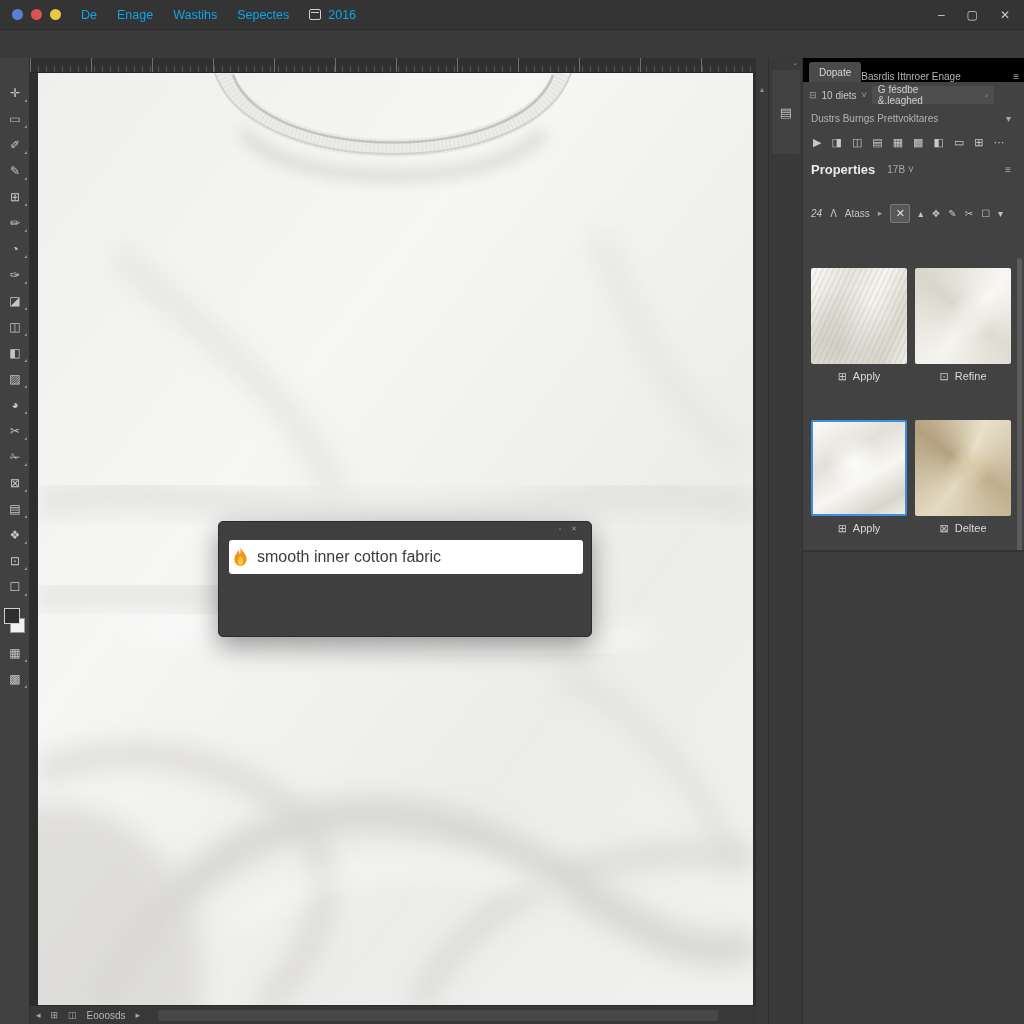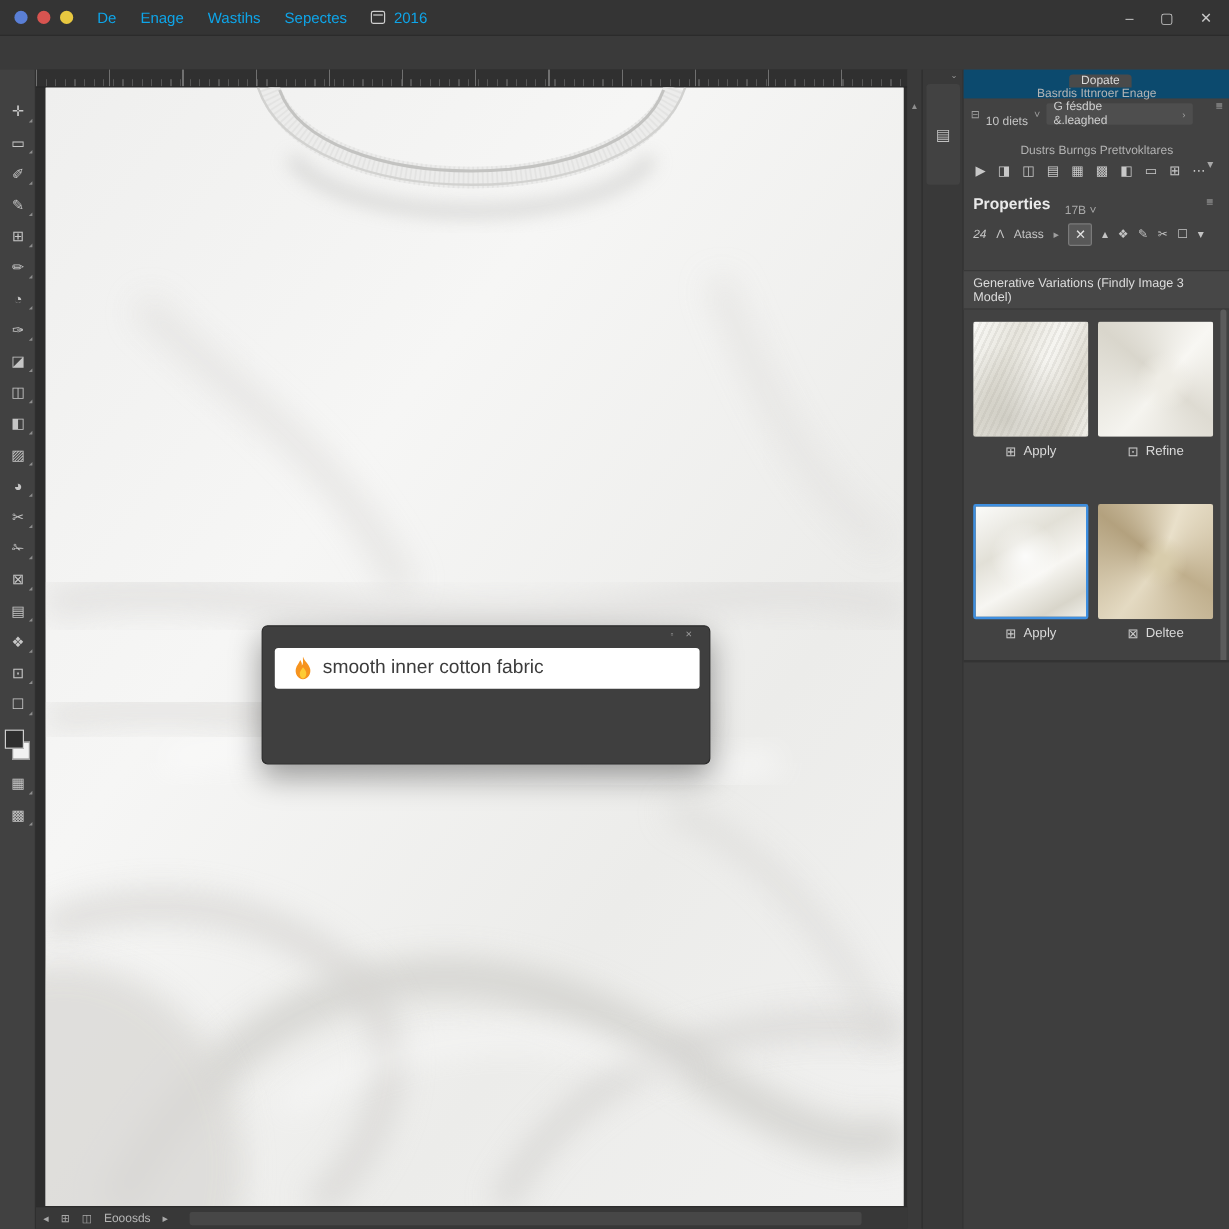--- a/index.html
+++ b/index.html
@@ -61,64 +61,64 @@
                   margin-left:8px; }
 
   
   #dialog { left:218px; top:521px; width:374px; height:116px; background:#3f3f3f;
             border:1px solid #2c2c2c; border-radius:5px;
             box-shadow:0 10px 26px rgba(0,0,0,.38); }
   #dialog-corner { position:absolute; right:10px; top:3px; color:#9a9a9a; font-size:7px;
                    letter-spacing:4px; }
   #prompt-box { position:absolute; left:10px; top:18px; width:354px; height:34px;
                 background:#ffffff; border-radius:3px; display:flex; align-items:center;
-                padding-left:16px; gap:9px; }
+                padding-left:4px; gap:9px; }
   #prompt-text { color:#3c3c3c; font-size:16px; }
   #dialog-footer { position:absolute; left:10px; top:62px; width:354px; height:44px;
                    background:#ebebeb; border:1px solid #d6d6d6; border-radius:3px; }
   #generate-btn { position:absolute; right:9px; top:8px; width:72px; height:27px;
                   background:#fcfcfc; border:1.5px solid #6fa3d8; border-radius:3px;
                   color:#474747; font-size:12.5px; display:flex; align-items:center;
                   justify-content:center; }
 
   
   #dock { left:768px; top:58px; width:34px; height:966px; background:#393939;
           border-left:1px solid #2f2f2f; }
   #dock-tile { position:absolute; left:3px; top:12px; width:28px; height:84px;
                background:#424242; border-radius:3px; color:#c0c0c0; font-size:13px;
                display:flex; align-items:center; justify-content:center; }
   #dock-chev { position:absolute; right:4px; top:1px; color:#9a9a9a; font-size:7px; }
 
   
   #panel { left:802px; top:58px; width:222px; height:966px; background:#424242;
            border-left:1px solid #2f2f2f; }
   #panel-tabs { position:absolute; left:0; top:0; width:222px; height:24px;
-                background:#0c4a6e; display:flex; align-items:center;flex-direction:column; }
+                background:#000000; display:flex; align-items:flex-end; }
   #tab-active { margin-left:6px; height:20px; margin-top:4px; padding:0 10px;
                 background:#4a4a4a; border-radius:3px 3px 0 0; color:#dadada;
                 font-size:10px; display:flex; align-items:center; }
   #tab-inactive { color:#b4b4b4; font-size:10px; }
   .row-right { margin-left:auto; margin-right:6px; color:#a8a8a8; font-size:10px; }
   #panel-row2 { position:absolute; left:0; top:26px; width:222px; height:22px;
                 display:flex; align-items:center; padding:0 6px; gap:5px; }
-  .small-label { color:#c6c6c6; font-size:10px;margin-top:12px; }
+  .small-label { color:#c6c6c6; font-size:10px; }
   .tiny-glyph { color:#9e9e9e; font-size:9px; }
   #panel-dd { width:122px; height:18px; background:#4e4e4e; border-radius:2px;
               color:#d0d0d0; font-size:10px; display:flex; align-items:center;
               padding:0 6px;gap:25px; }
   #panel-dd span:last-child { margin-left:auto; font-size:8px; color:#9e9e9e; }
   #panel-row3 { position:absolute; left:0; top:50px; width:222px; height:20px;
-                display:flex; align-items:center; padding:0 8px;flex-direction:column; }
+                display:flex; align-items:center; padding:0 8px; }
   #panel-iconrow { position:absolute; left:0; top:72px; width:222px; height:24px;
                    display:flex; align-items:center; gap:10px; padding:0 10px;
                    color:#c8c8c8; font-size:11px; }
   #props-row { position:absolute; left:0; top:98px; width:222px; height:26px;
                display:flex; align-items:center; padding:0 8px; gap:12px; }
   #props-title { color:#eaeaea; font-size:13px; font-weight:bold; }
-  #tool-row { position:absolute; left:0; top:124px; width:222px; height:26px;
+  #tool-row { position:absolute; left:0; top:142px; width:222px; height:26px;
               display:flex; align-items:center; gap:8px; padding:0 8px;
               color:#c4c4c4; font-size:10px; }
   #xtool { width:20px; height:19px; background:#585858; border:1px solid #7a7a7a;
            border-radius:2px; color:#e4e4e4; font-size:11px; display:flex;
            align-items:center; justify-content:center; }
   #var-header { position:absolute; left:0; top:167px; width:222px; height:33px;
                 background:#474747; border-top:1px solid #383838;
                 border-bottom:1px solid #383838; display:flex; align-items:center;
                 padding:0 8px; color:#dcdcdc; font-size:10.5px; }
   .thumb { position:absolute; width:96px; height:96px; border-radius:2px; }
@@ -331,21 +331,20 @@
     <span class="tiny-glyph">▸</span>
     <div id="xtool">✕</div>
     <span>▴</span>
     <span>❖</span>
     <span>✎</span>
     <span>✂</span>
     <span>☐</span>
     <span>▾</span>
   </div>
 
-  <div id="var-header">Generative Variations (Findly Image 3 Model)</div>
 
   <div class="thumb t1" style="left:8px; top:210px;"></div>
   <div class="thumb t2" style="left:112px; top:210px;"></div>
   <div class="thumb-label" style="left:8px; top:310px;">
     <span class="lab-icon">⊞</span>
     <span>Apply</span>
   </div>
   <div class="thumb-label" style="left:112px; top:310px;">
     <span class="lab-icon">⊡</span>
     <span>Refine</span>

